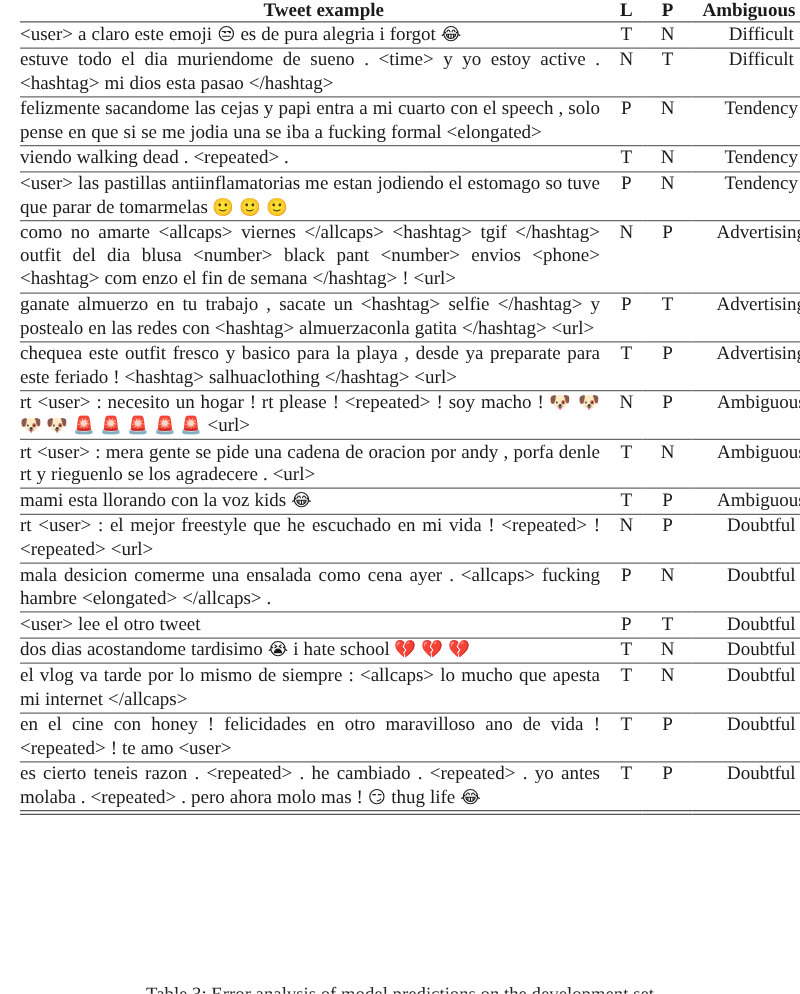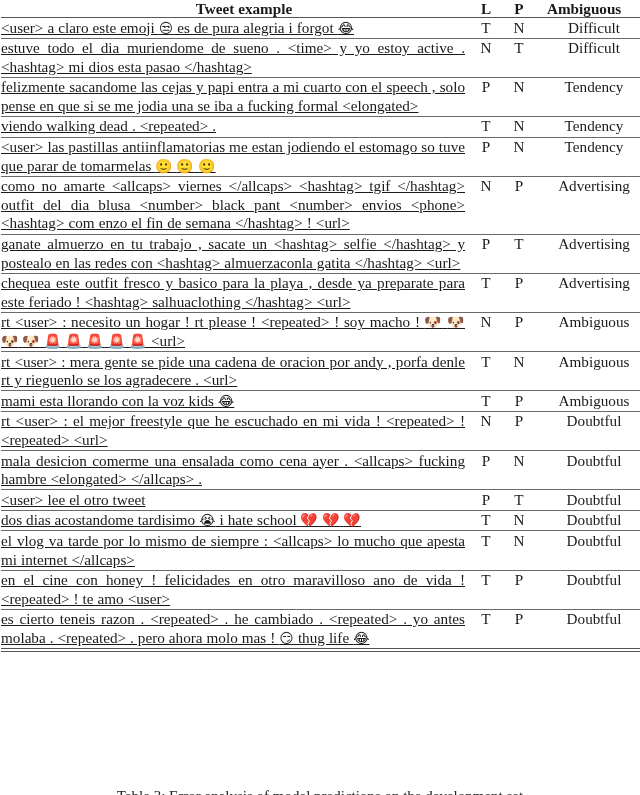--- a/index.html
+++ b/index.html
@@ -10,21 +10,21 @@
     body {
       width: 640px;
       height: 795px;
       overflow: hidden;
       position: relative;
       font-family: "DejaVu Serif", "Liberation Serif", serif;
       color: #1a1a1a;
     }
     .table-wrap {
       position: absolute;
-      left: 1px;
+      left: 16px;
       top: 0;
       width: 508px;
     }
     table {
       border-collapse: collapse;
       width: 640px;
       table-layout: fixed;
       font-family: "Liberation Serif", "DejaVu Serif", serif;
       font-size: 15.2px;
       line-height: 18.6px;
@@ -47,21 +47,20 @@
     td {
       vertical-align: top;
       padding: 0.5px 0 0.5px 0;
       border-bottom: 1.3px solid #6a6a6a;
     }
     td.tweet {
       padding-left: 0;
       padding-right: 8px;
       text-align: justify;
       word-spacing: 0.2px;
-      text-decoration: underline;
     }
     td.lbl { text-align: center; }
     td.cat { padding-left: 8px; text-align: center; }
     tr.last td {
       border-bottom: 4px double #555;
     }
     .emoji {
       font-family: "DejaVu Sans", sans-serif;
       font-size: 14px;
       line-height: 14px;

